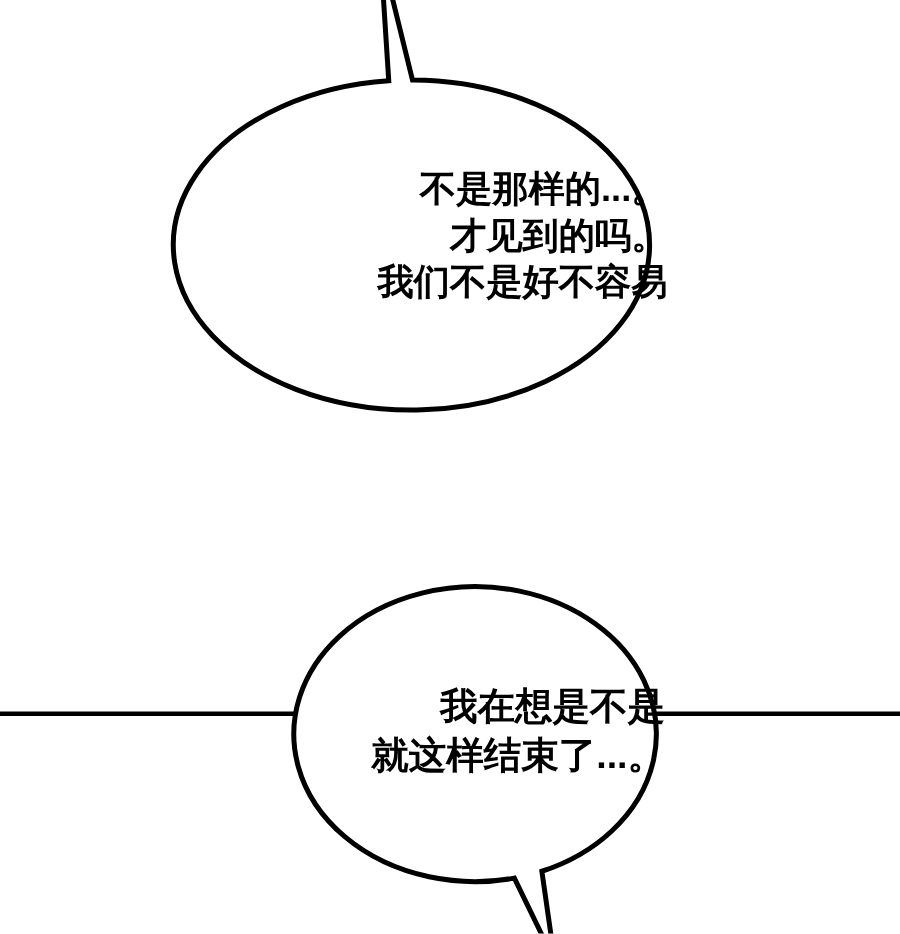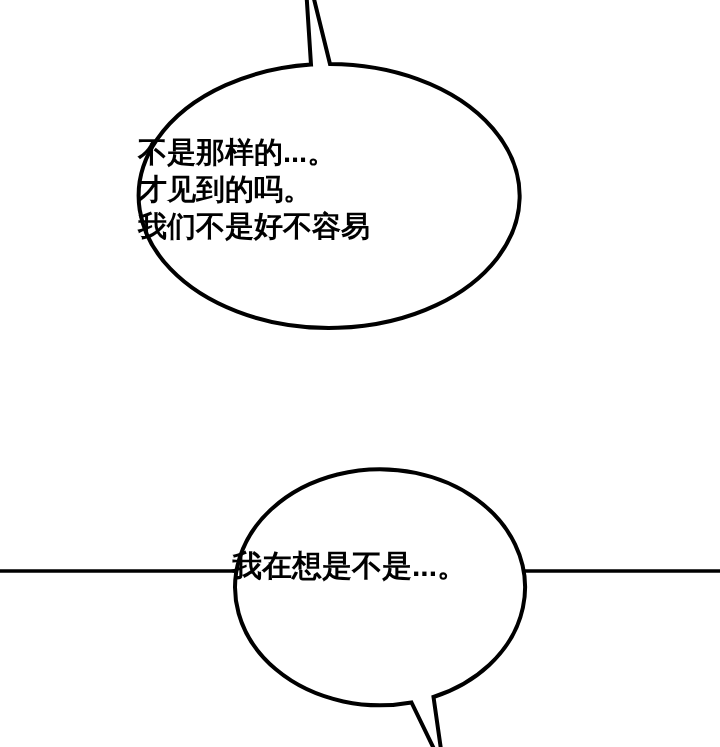--- a/index.html
+++ b/index.html
@@ -17,21 +17,21 @@
   .artwork {
     position: absolute;
     left: 0;
     top: 0;
   }
   .bubble-text {
     position: absolute;
     color: #000000;
     font-family: "Liberation Sans", sans-serif;
     font-weight: 700;
-    text-align: left;
+    text-align: right;
     white-space: nowrap;
   }
   .bubble-text-1 {
     left: 138px;
     top: 134px;
     width: 396px;
     font-size: 29px;
     line-height: 37px;
   }
   .bubble-text-2 {
@@ -56,16 +56,17 @@
     <path d="M311 64.6 L306.5 -5 L313 -5 L330 64 A190.5 132 0 1 1 311 64.6 Z" stroke-width="4" stroke-linejoin="miter" fill="#ffffff" stroke="#000000"></path>
   </svg>
 
   <div class="bubble-text bubble-text-1">
     <div>不是那样的...。</div>
     <div>才见到的吗。</div>
     <div>我们不是好不容易</div>
   </div>
 
   <div class="bubble-text bubble-text-2">
-    <div>我在想是不是...。</div>
+    <div>我在想是不是</div>
+    <div>就这样结束了...。</div>
   </div>
 
 </div>
 
 </body></html>

